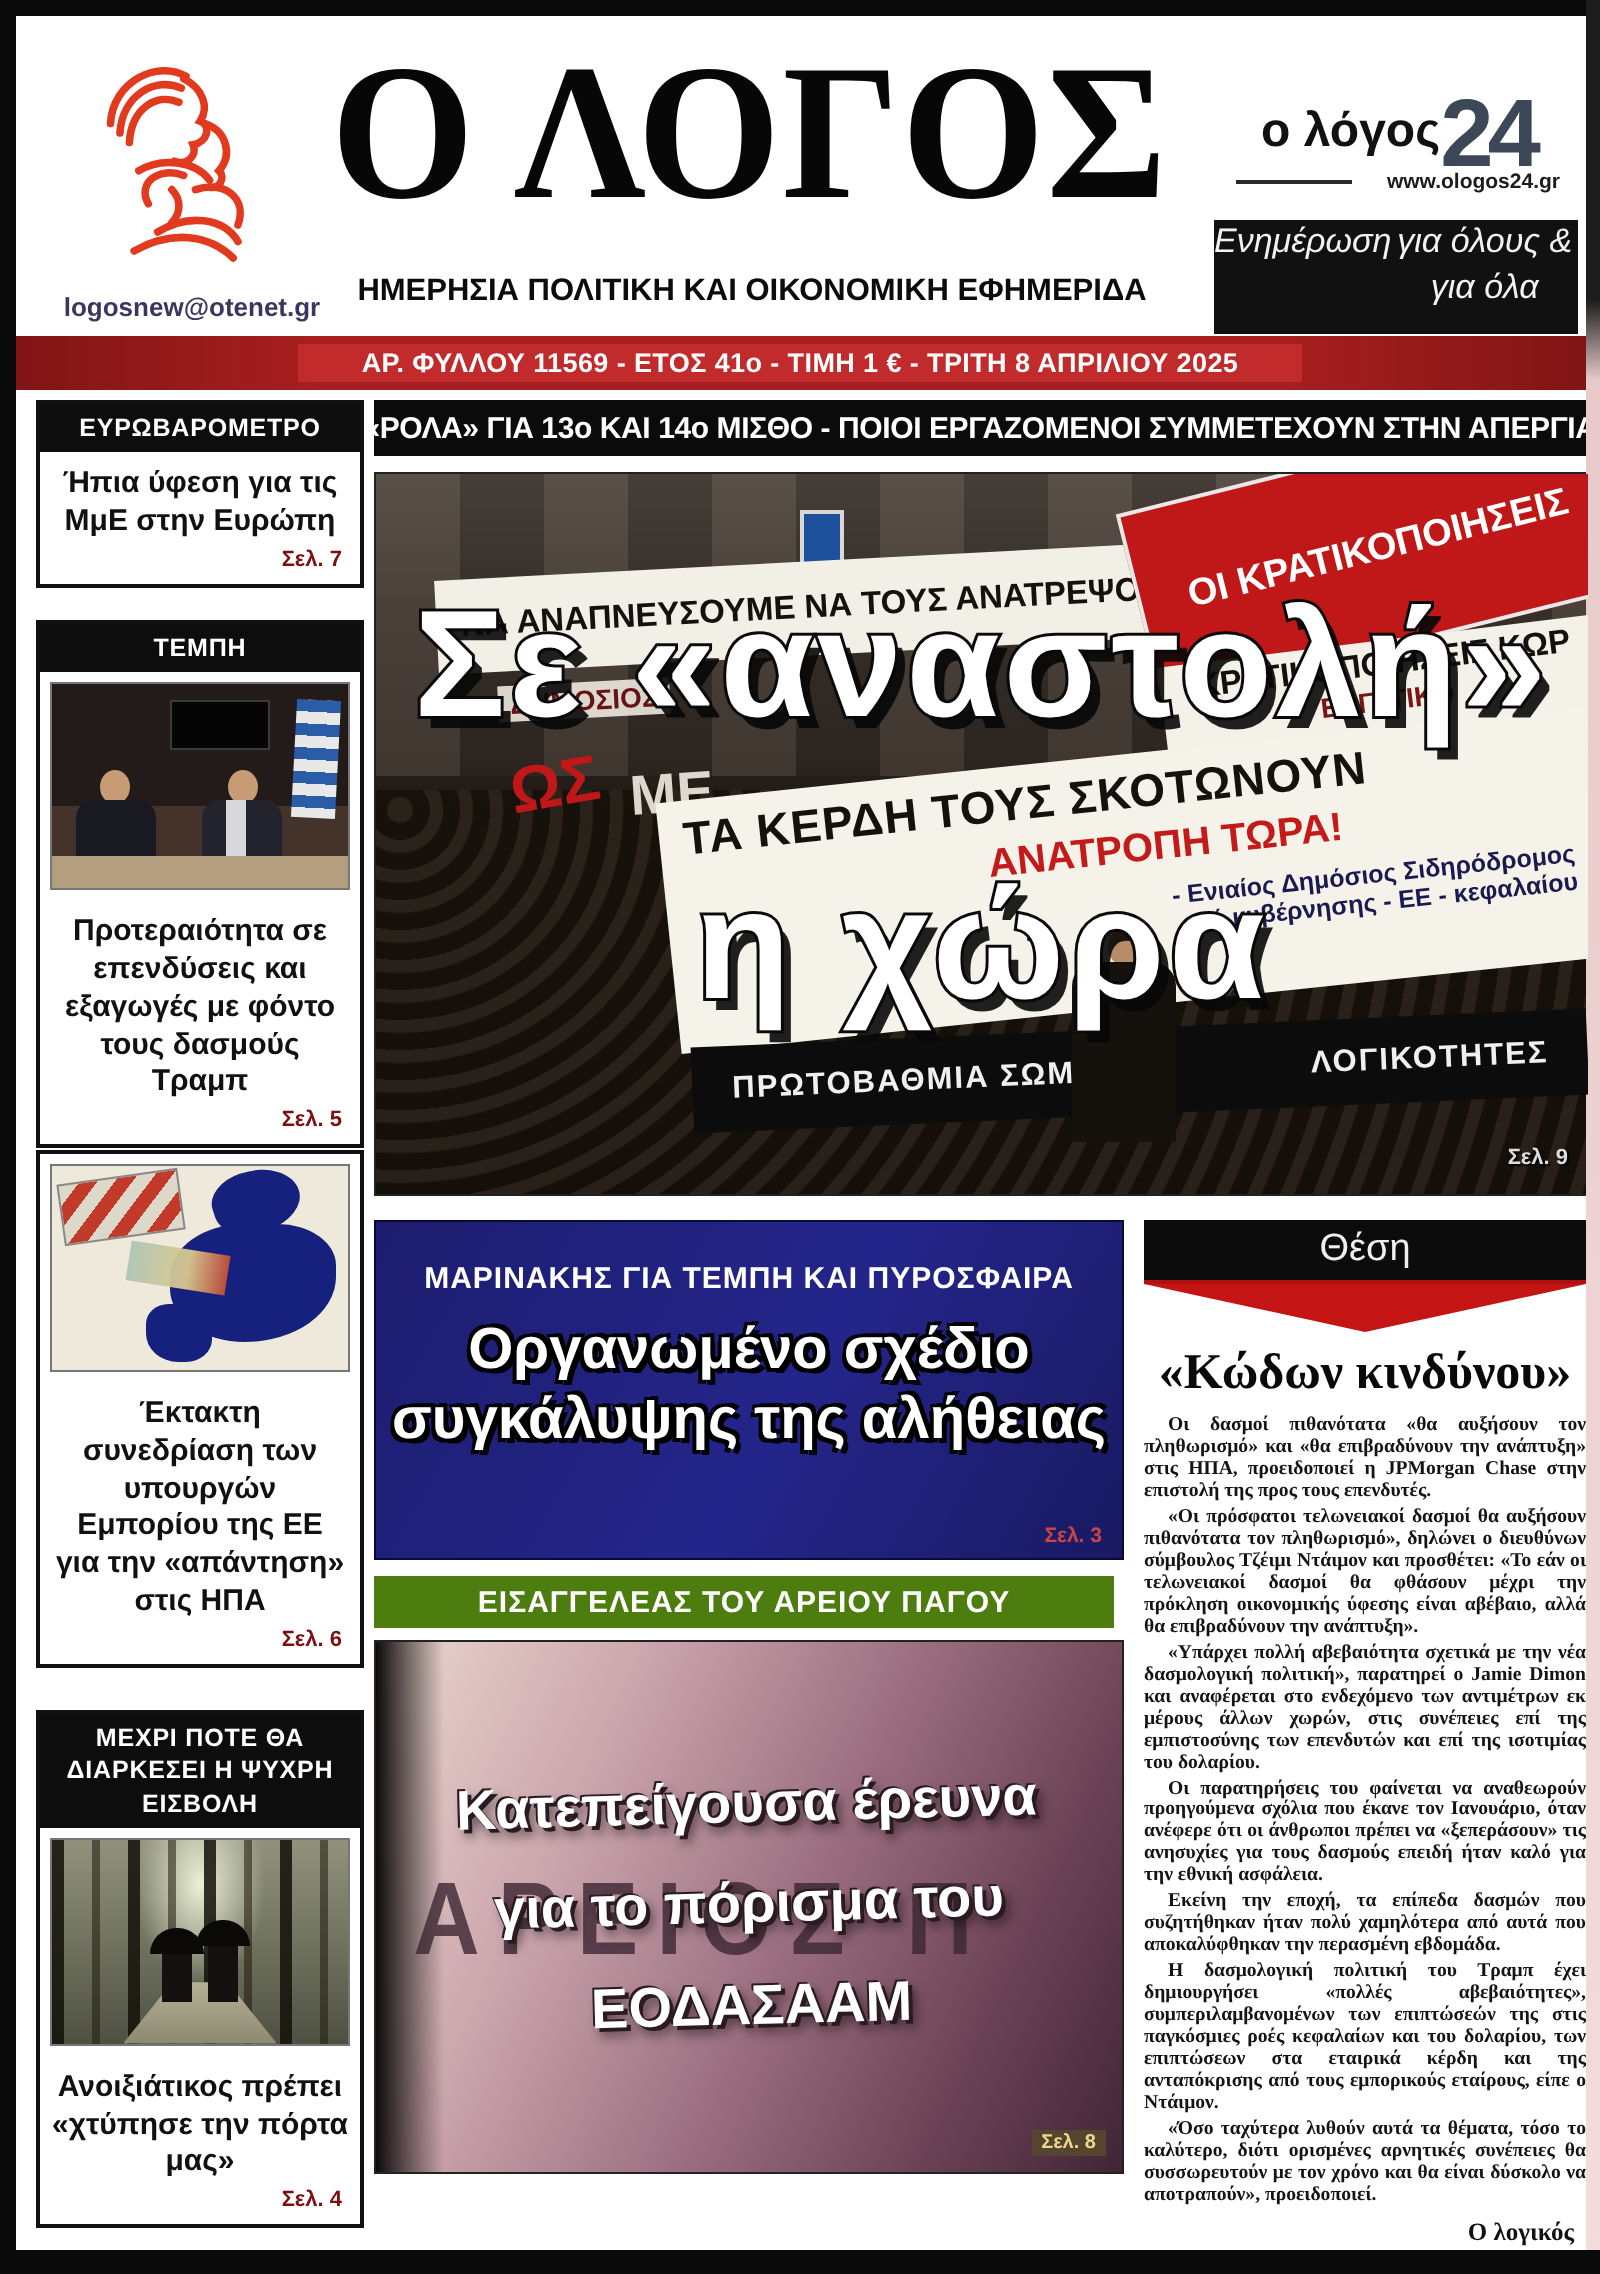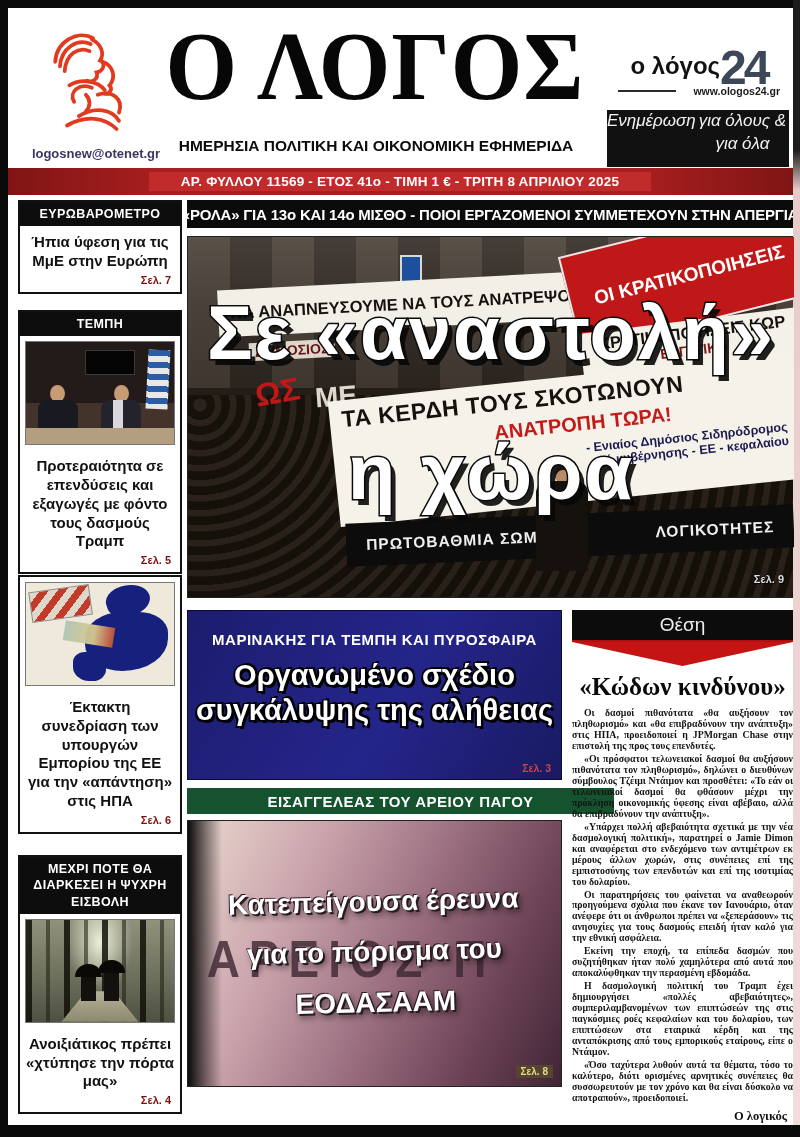--- a/index.html
+++ b/index.html
@@ -128,21 +128,21 @@
 
   
   .blue-box{left:187px;top:610px;width:373px;height:168px;border:1px solid #0a0a38;
      background:linear-gradient(120deg,#1c1d6e,#24258a 55%,#191a62);}
   .blue-kick{margin-top:20px;text-align:center;color:#fff;font-weight:bold;font-size:15px;letter-spacing:.5px;}
   .blue-head{margin-top:10px;text-align:center;color:#fff;font-weight:bold;font-size:29px;line-height:1.2;
      text-shadow:2.5px 2.5px 0 #000,-1.5px -1.5px 0 #000,2px -2px 0 #000,-2px 2px 0 #000;}
   .blue-ref{position:absolute;right:10px;bottom:5px;color:#cc4444;font-size:10.5px;font-weight:bold;}
 
   
-  .pros-bar{left:187px;top:788px;width:427px;height:26px;background:#14532d;color:#fff;font-weight:bold;
+  .pros-bar{left:187px;top:788px;width:370px;height:26px;background:#4d7c0f;color:#fff;font-weight:bold;
      font-size:15px;letter-spacing:.5px;display:flex;align-items:center;justify-content:center;}
   .ph-areios{left:187px;top:820px;width:373px;height:265px;overflow:hidden;border:1px solid #222;
      background:linear-gradient(115deg,#ead8ce 0%,#cba5ad 28%,#9b6f80 55%,#6e4457 78%,#402536 100%);}
   .ph-areios .dark-edge{position:absolute;left:0;top:0;width:9%;height:100%;background:linear-gradient(90deg,#0c0a0a,transparent);}
   .wall-sign{position:absolute;left:5%;top:42%;font-weight:bold;font-size:46px;letter-spacing:9px;
      color:#3c2733;opacity:.8;transform:scaleY(1.12);}
   .areios-head{position:absolute;left:0;width:100%;top:21%;text-align:center;color:#fff;font-weight:bold;
      transform:rotate(-1.5deg);line-height:1.8;
      text-shadow:2px 2px 0 #2a1a22,-1px -1px 0 #2a1a22,3px 4px 6px rgba(0,0,0,.6);}
   .areios-head .a1{display:block;font-size:28px;}

